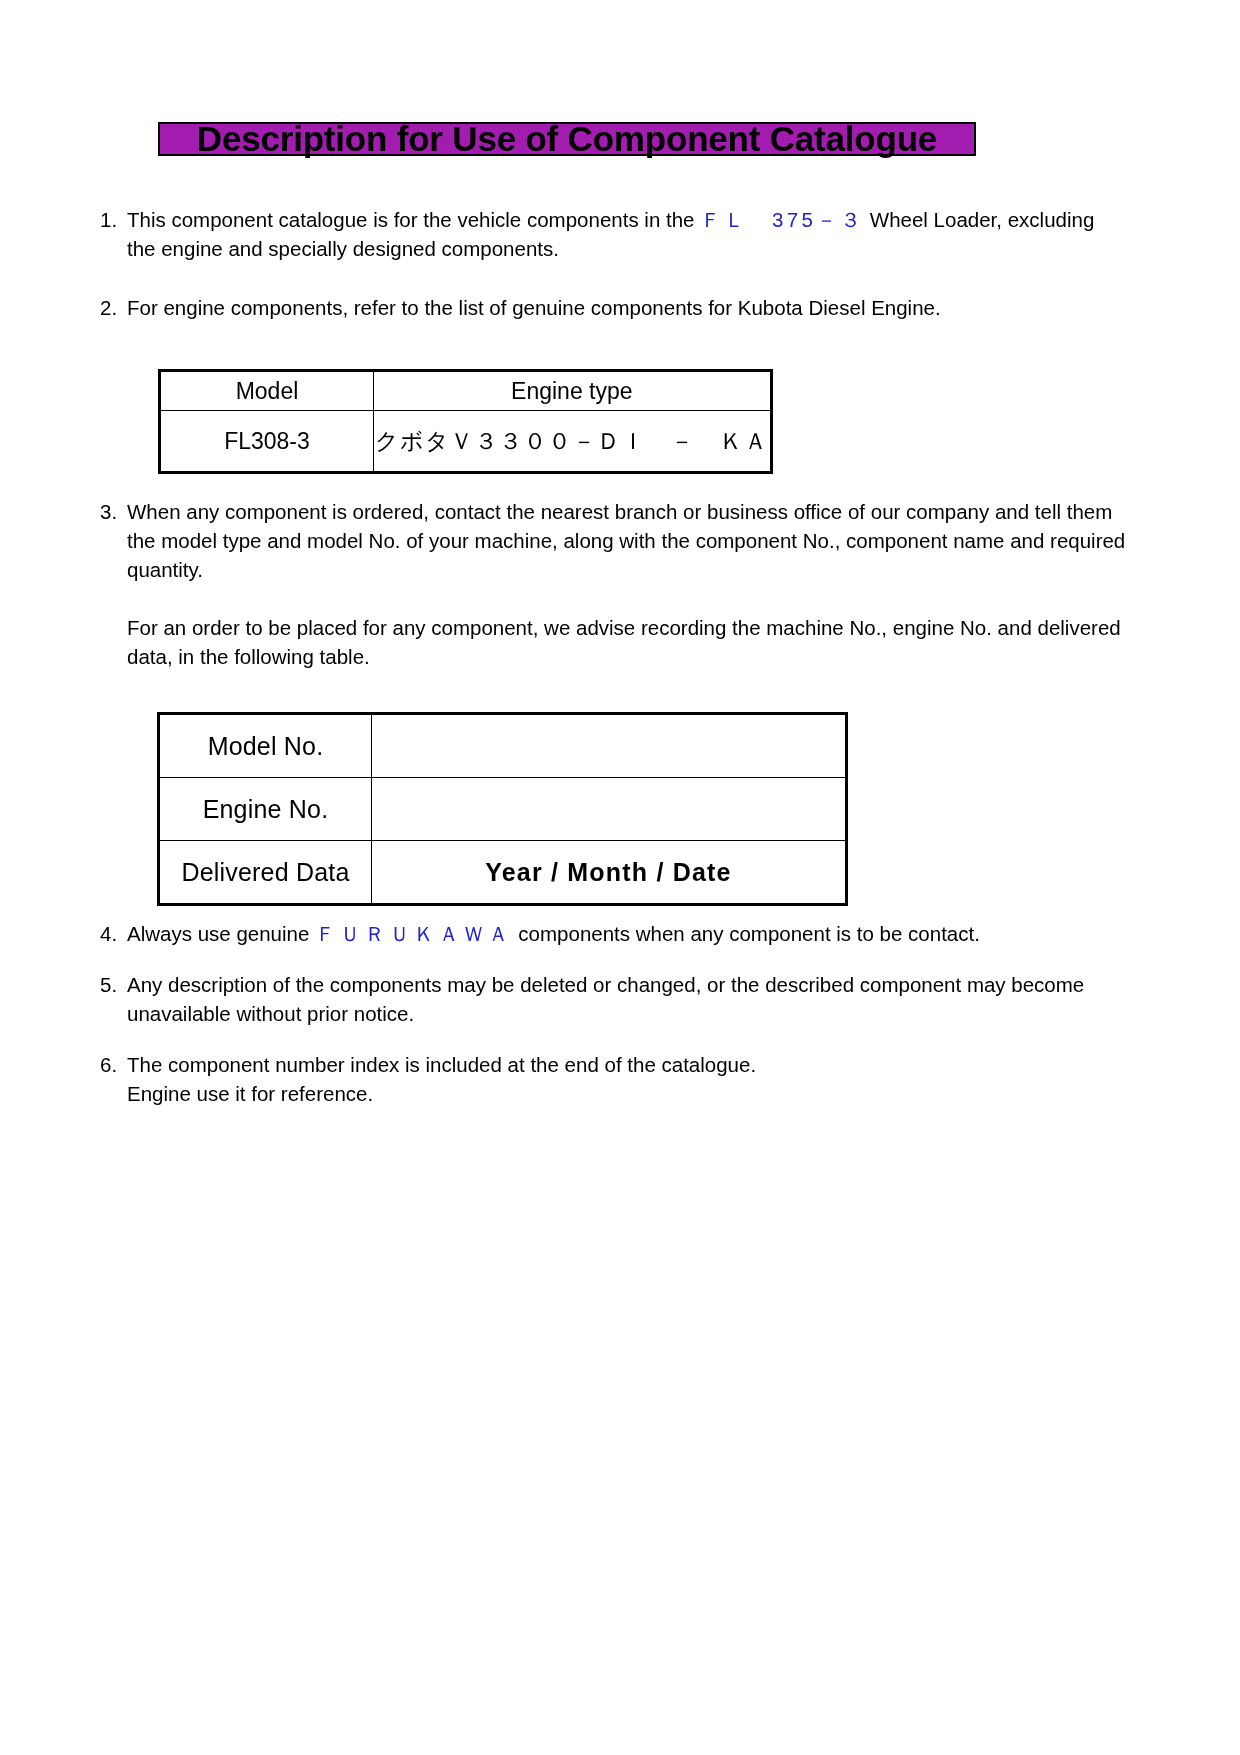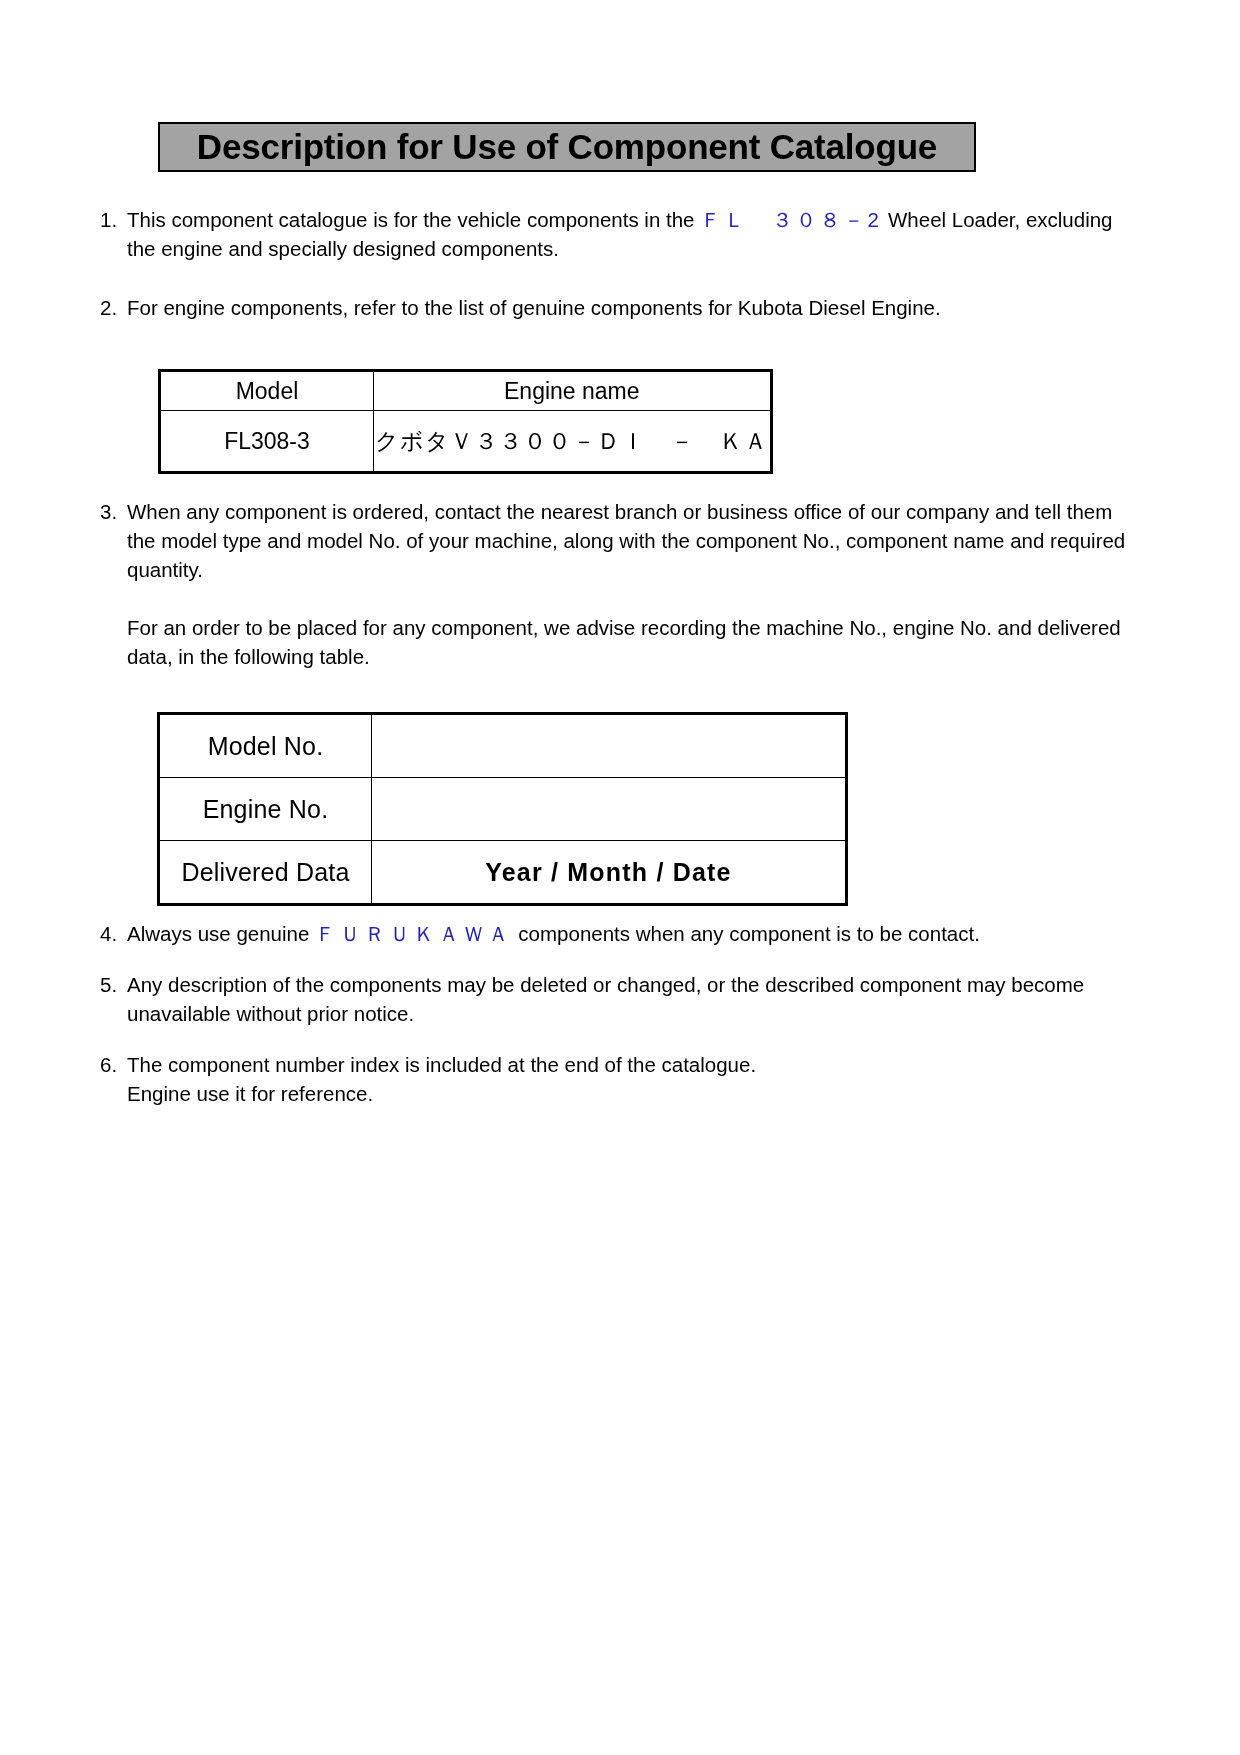--- a/index.html
+++ b/index.html
@@ -21,23 +21,23 @@
     height: 1755px;
     background: #ffffff;
   }
 
   
   .title-wrap {
     position: absolute;
     left: 158px;
     top: 122px;
     width: 818px;
-    height: 50px;
+    height: 34px;
     border: 2px solid #000000;
-    background: #a3a3a3;
+    background: #a21caf;
     box-sizing: border-box;
   }
   .title-text {
     position: absolute;
     left: 50%;
     top: 50%;
     transform: translate(-50%, -50%);
     white-space: nowrap;
     font-size: 35px;
     font-weight: bold;
@@ -133,21 +133,21 @@
 
   <div class="title-wrap">
     <div class="title-text">Description for Use of Component Catalogue</div>
   </div>
 
   <div class="list">
 
     <div class="item">
       <div class="num">1.</div>
       <div class="body">
-        <span>This component catalogue is for the vehicle components in the </span><span class="blue spaced nowrap">ＦＬ　３０８－2</span><span> Wheel  Loader, excluding</span><br>
+        <span>This component catalogue is for the vehicle components in the </span><span class="blue spaced nowrap">ＦＬ　375－３</span><span> Wheel  Loader, excluding</span><br>
         <span>the engine and specially designed components.</span>
       </div>
     </div>
 
     <div class="gap-md"></div>
 
     <div class="item">
       <div class="num">2.</div>
       <div class="body">For engine components, refer to the list of genuine components for Kubota Diesel Engine.</div>
     </div>
@@ -189,21 +189,21 @@
       </div>
     </div>
 
   </div>
 
   <div class="engine-table">
     <table>
       <tbody>
         <tr>
           <td class="c1">Model</td>
-          <td class="c2">Engine  name</td>
+          <td class="c2">Engine  type</td>
         </tr>
         <tr>
           <td class="b1 blue">FL308-3</td>
           <td class="b2 nowrap" style="letter-spacing:1.5px">クボタＶ３３００－ＤＩ　－　ＫＡ</td>
         </tr>
       </tbody>
     </table>
   </div>
 
   <div class="record-table">

